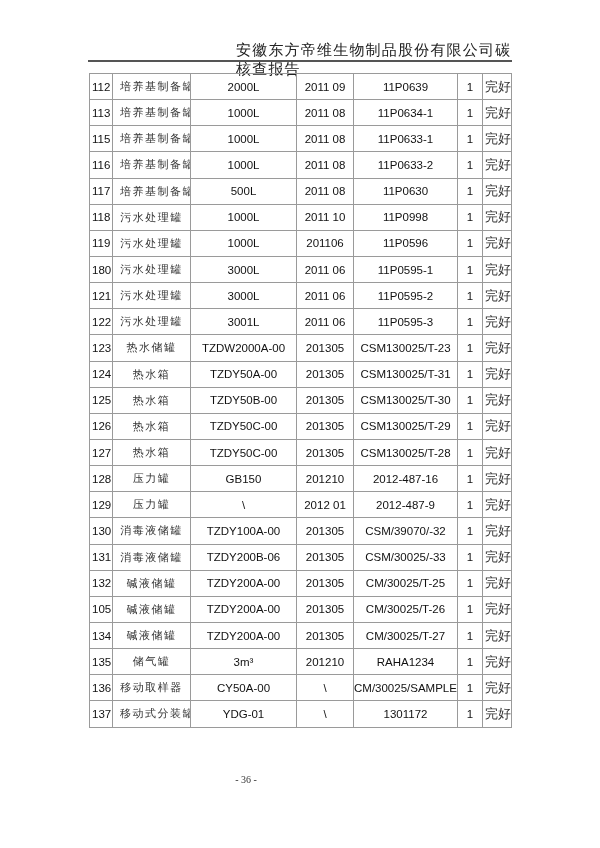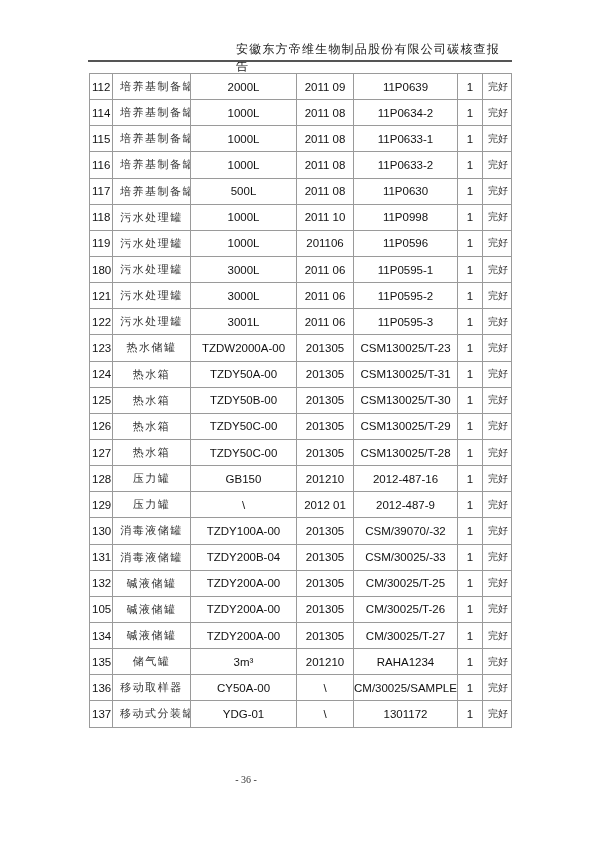--- a/index.html
+++ b/index.html
@@ -1,28 +1,28 @@
 <!DOCTYPE html>
 <html><head>
 <meta charset="utf-8">
 <style>
   html, body { margin: 0; padding: 0; background: #ffffff; }
   body { width: 600px; height: 848px; position: relative; overflow: hidden;
          font-family: "Liberation Sans", "DejaVu Sans", sans-serif; color: #111; }
   .header-title { position: absolute; left: 236px; top: 41px; width: 276px; text-align: left;
-                  font-family: "DejaVu Serif", serif; font-size: 12px; letter-spacing: 1.2px; color: #222; }
+                  font-family: "DejaVu Serif", serif; font-size: 15px; letter-spacing: 1.2px; color: #222; }
   .header-rule { position: absolute; left: 88px; top: 60px; width: 424px; height: 2px; background: #555; }
   table.inv { position: absolute; left: 89px; top: 73px; border-collapse: collapse; table-layout: fixed;
               width: 422px; }
   table.inv td { border: 1px solid #9a9a9a; height: 25.15px; padding: 0; font-size: 11.5px;
                  text-align: center; vertical-align: middle; white-space: nowrap; overflow: hidden; }
   table.inv td.num { text-align: left; padding-left: 2px; font-size: 11.5px; }
   table.inv td.cn { font-family: "DejaVu Serif", serif; font-size: 11px; letter-spacing: 1.5px; color: #333; }
   table.inv td.cn.left { text-align: left; padding-left: 7px; }
-  table.inv td.status { font-family: "DejaVu Serif", serif; font-size: 10px; color: #333; text-align: center; padding-left: 2px; }
+  table.inv td.status { font-family: "DejaVu Serif", serif; font-size: 13px; color: #333; text-align: right; padding-left: 2px; }
   .page-num { position: absolute; left: 0; width: 492px; top: 774px; text-align: center;
               font-family: "Liberation Serif", serif; font-size: 10px; color: #333; }
 </style>
 </head>
 <body>
 
 <div class="header-title">安徽东方帝维生物制品股份有限公司碳核查报告</div>
 <div class="header-rule"></div>
 
 <table class="inv">
@@ -39,25 +39,25 @@
       <tr>
         <td class="num">112</td>
         <td class="cn left">培养基制备罐</td>
         <td>2000L</td>
         <td>2011 09</td>
         <td>11P0639</td>
         <td>1</td>
         <td class="status">完好</td>
       </tr>
       <tr>
-        <td class="num">114</td>
-        <td class="cn left">培养基制备罐</td>
-        <td>1000L</td>
-        <td>2011 08</td>
-        <td>11P0634-2</td>
+        <td class="num">113</td>
+        <td class="cn left">培养基制备罐</td>
+        <td>1000L</td>
+        <td>2011 08</td>
+        <td>11P0634-1</td>
         <td>1</td>
         <td class="status">完好</td>
       </tr>
       <tr>
         <td class="num">115</td>
         <td class="cn left">培养基制备罐</td>
         <td>1000L</td>
         <td>2011 08</td>
         <td>11P0633-1</td>
         <td>1</td>
@@ -194,21 +194,21 @@
         <td class="cn">消毒液储罐</td>
         <td>TZDY100A-00</td>
         <td>201305</td>
         <td>CSM/39070/-32</td>
         <td>1</td>
         <td class="status">完好</td>
       </tr>
       <tr>
         <td class="num">131</td>
         <td class="cn">消毒液储罐</td>
-        <td>TZDY200B-04</td>
+        <td>TZDY200B-06</td>
         <td>201305</td>
         <td>CSM/30025/-33</td>
         <td>1</td>
         <td class="status">完好</td>
       </tr>
       <tr>
         <td class="num">132</td>
         <td class="cn">碱液储罐</td>
         <td>TZDY200A-00</td>
         <td>201305</td>

